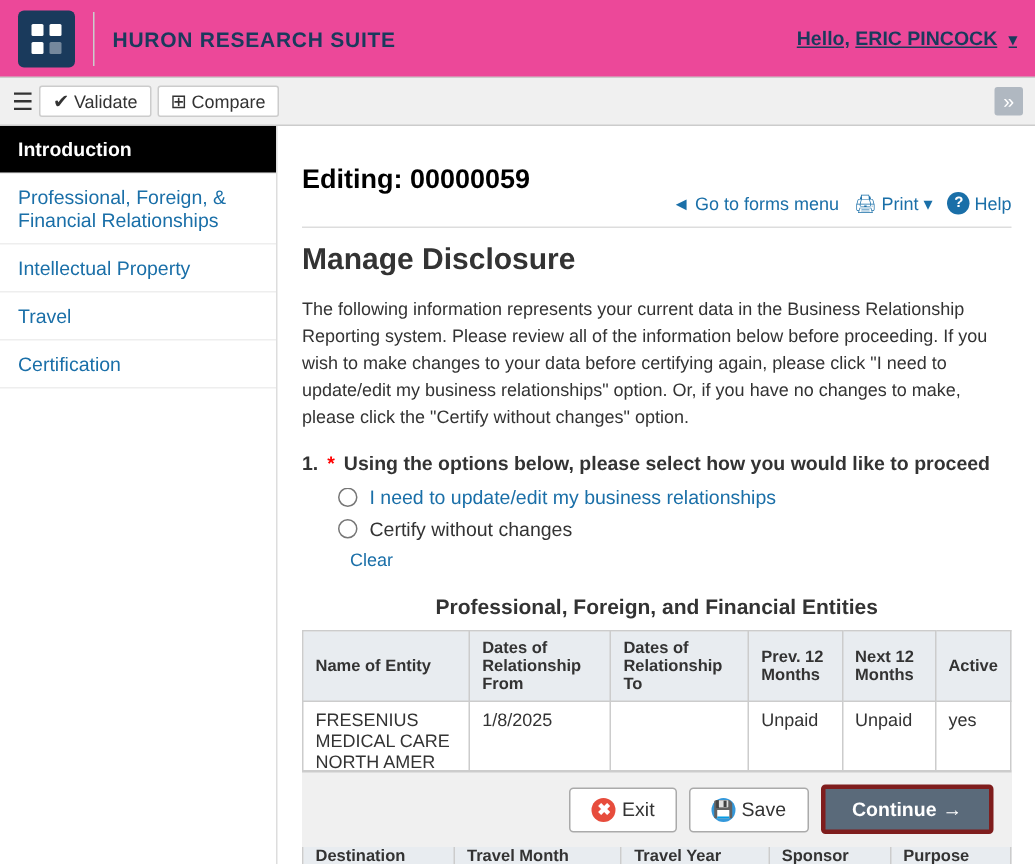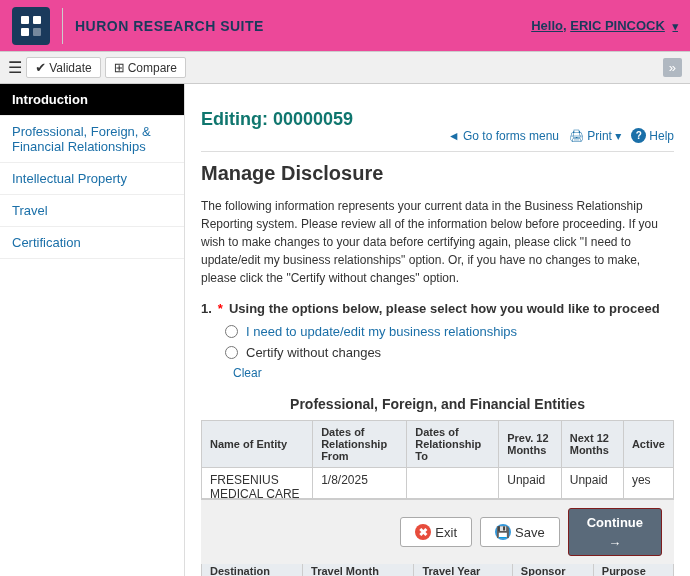--- a/index.html
+++ b/index.html
@@ -44,21 +44,21 @@
     .sidebar-item.active { background: #000000; color: #fff; font-weight: bold; }
 
     
     .main { flex: 1; overflow-y: auto; padding: 12px 16px; background: #fff; }
 
     
     .editing-bar {
       display: flex; align-items: center; justify-content: space-between;
       border-bottom: 1px solid #ddd; padding-bottom: 8px; margin-bottom: 10px;
     }
-    .editing-title { font-size: 18px; font-weight: bold; color: #0f766e; }
+    .editing-title { font-size: 18px; font-weight: bold; color: #000000; }
     .editing-actions { display: flex; gap: 10px; align-items: center; margin-top: 32px; }
     .editing-action-btn {
       display: flex; align-items: center; gap: 3px; color: #1a6fa8; font-size: 12px;
       cursor: pointer; background: none; border: none; padding: 0;
     }
 
     
     .page-title { font-size: 20px; font-weight: bold; color: #333; margin-bottom: 12px; }
 
     
@@ -95,22 +95,22 @@
     }
     .btn-exit {
       display: flex; align-items: center; gap: 4px; background: #fff; border: 1px solid #aaa;
       border-radius: 3px; padding: 6px 14px; font-size: 13px; cursor: pointer; color: #333;
     }
     .btn-save {
       display: flex; align-items: center; gap: 4px; background: #fff; border: 1px solid #aaa;
       border-radius: 3px; padding: 6px 14px; font-size: 13px; cursor: pointer; color: #333;
     }
     .btn-continue {
-      display: flex; align-items: center; gap: 4px; background: #5a6a7a; border: 1px solid #7f1d1d;
-      border-radius: 3px; padding: 6px 18px; font-size: 13px; cursor: pointer; color: #fff; font-weight: bold; flex-direction: column;
+      display: flex; align-items: center; gap: 4px; background: #5a6a7a; border: 3px solid #7f1d1d;
+      border-radius: 3px; padding: 6px 18px; font-size: 13px; cursor: pointer; color: #fff; font-weight: bold;
     }
     .btn-circle-icon {
       width: 16px; height: 16px; border-radius: 50%; display: inline-flex; align-items: center;
       justify-content: center; font-size: 11px; font-weight: bold;
     }
     .icon-exit { background: #e74c3c; color: #fff; }
     .icon-save { background: #3498db; color: #fff; }
   </style>
 </head>
 <body>

